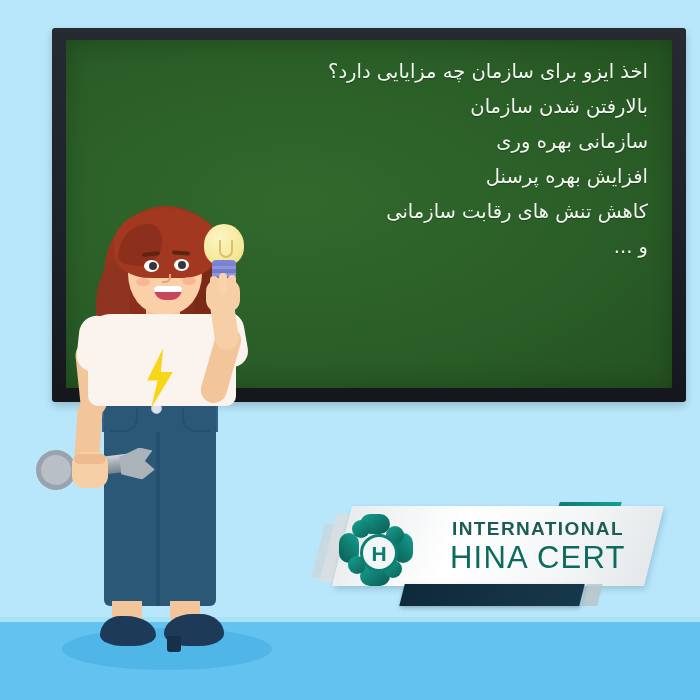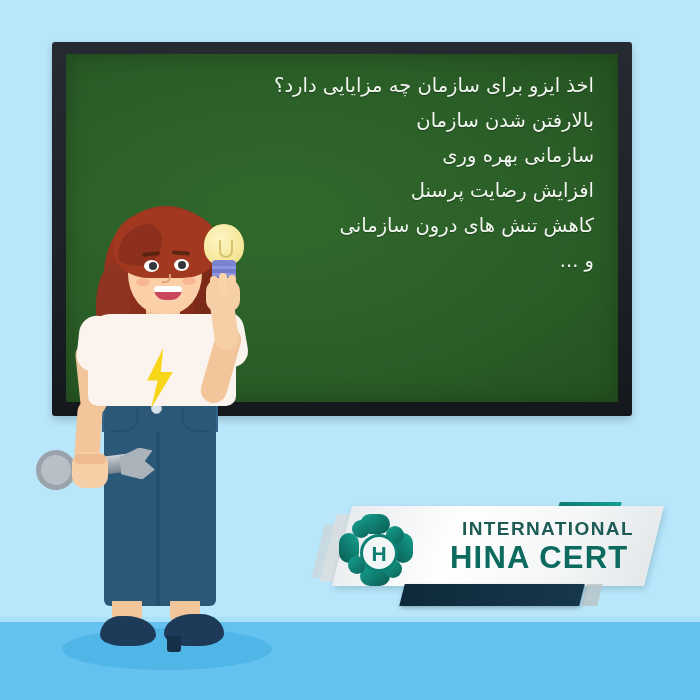--- a/index.html
+++ b/index.html
@@ -24,21 +24,21 @@
     position:absolute;left:0;right:0;bottom:78px;height:5px;
     background:#a9e2f7;
   }
   .floor-shadow{
     position:absolute;left:62px;bottom:30px;
     width:210px;height:42px;border-radius:50%;
     background:#4fb6e7;
   }
   
   .board-wrap{
-    position:absolute;left:52px;top:42px;width:580px;height:374px;
+    position:absolute;left:52px;top:28px;width:634px;height:374px;
   }
   .board-frame{
     position:absolute;inset:0;
     background:linear-gradient(180deg,#262b31 0%,#1d2228 55%,#14181d 100%);
     border-radius:3px;
     box-shadow:0 4px 8px rgba(0,0,0,.18);
   }
   .board-face{
     position:absolute;left:14px;top:12px;right:14px;bottom:14px;
     background:#2a5d27;
@@ -218,26 +218,26 @@
     display:flex;align-items:center;justify-content:center;
   }
   .em-h{
     font-family:"Liberation Sans",sans-serif;
     font-weight:700;font-size:21px;color:#0d7d72;line-height:1;
   }
   .logo-line1{
     position:absolute;left:136px;top:18px;
     font-family:"Liberation Sans",sans-serif;
     font-weight:700;font-size:19px;letter-spacing:1.4px;
-    color:#1d5c54;direction:ltr;margin-left:10px;
+    color:#1d5c54;direction:ltr;
   }
   .logo-line2{
     position:absolute;left:134px;top:40px;
     font-family:"Liberation Sans",sans-serif;
-    font-weight:700;font-size:31px;letter-spacing:1.2px;
+    font-weight:400;font-size:31px;letter-spacing:1.2px;
     color:#0c6a5e;direction:ltr;
   }
   .logo-url-band{
     position:absolute;left:86px;top:84px;width:180px;height:22px;
     background:linear-gradient(90deg,#0e2a3a 0%,#17384a 100%);
     transform:skewX(-14deg);
     box-shadow:1px 2px 4px rgba(0,0,0,.25);
   }
   .logo-url{
     position:absolute;left:96px;top:88px;width:164px;
@@ -260,22 +260,22 @@
   <div class="floor"></div>
   <div class="floor-shadow"></div>
 
   <div class="board-wrap">
     <div class="board-frame"></div>
     <div class="board-face">
       <div class="board-text">
         <span class="line">اخذ ایزو برای سازمان چه مزایایی دارد؟</span>
         <span class="line">بالارفتن شدن سازمان</span>
         <span class="line">سازمانی بهره وری</span>
-        <span class="line">افزایش رضایت پرسنل</span>
-        <span class="line">کاهش تنش های درون سازمانی</span>
+        <span class="line">افزایش بهره پرسنل</span>
+        <span class="line">کاهش تنش های رقابت سازمانی</span>
         <span class="line">و ...</span>
       </div>
     </div>
   </div>
 
   <div class="character">
     <div class="ch hair-back"></div>
     <div class="ch hair-wave-l"></div>
     <div class="ch hair-wave-r"></div>
 

